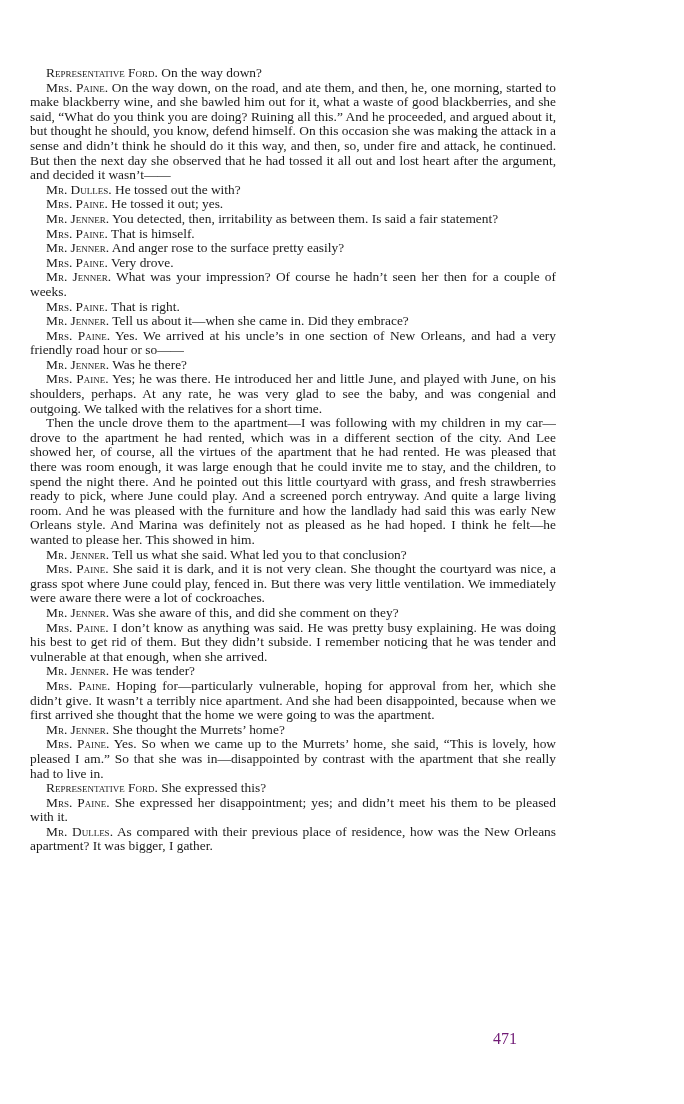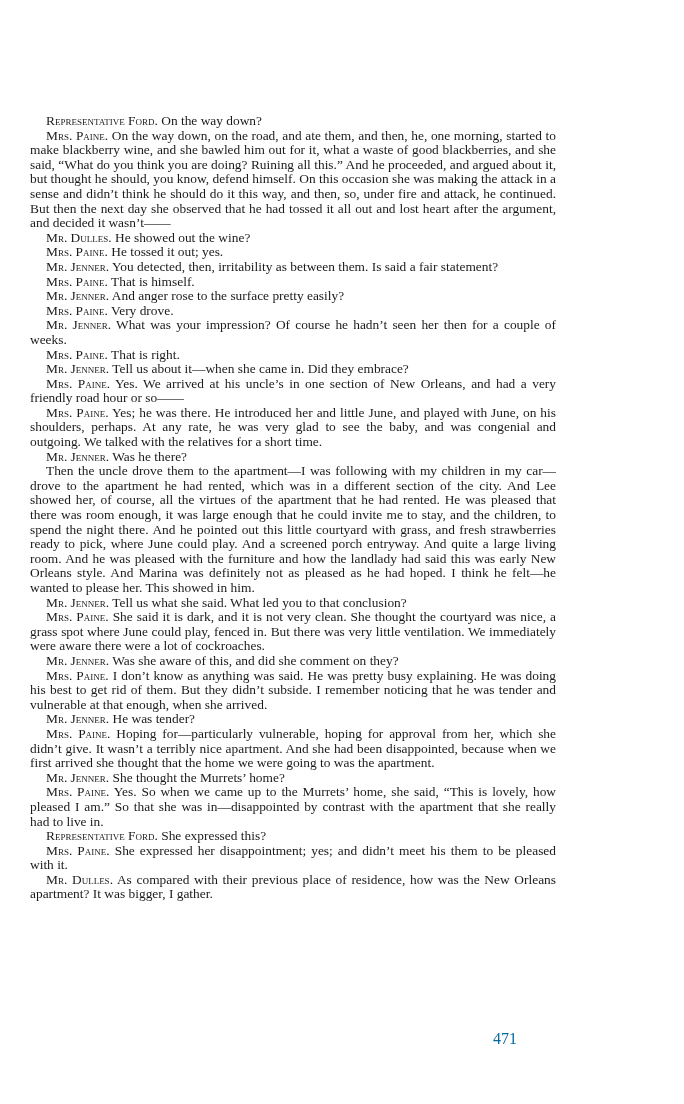--- a/index.html
+++ b/index.html
@@ -7,56 +7,55 @@
     .page {
       position: absolute;
       left: 30px;
       top: 66px;
       width: 526px;
       font-family: "Liberation Serif", "DejaVu Serif", serif;
       font-size: 13.4px;
       line-height: 14.6px;
       color: #1a1a1a;
       text-align: justify;
-      margin-top: 48px;
     }
     .para {
       margin: 0;
       text-indent: 16px;
     }
     .speaker {
       font-variant: small-caps;
     }
     .page-number {
       position: absolute;
       left: 493px;
       top: 1030px;
       font-family: "Liberation Serif", "DejaVu Serif", serif;
       font-size: 16px;
-      color: #0369a1;
+      color: #701a75;
     }
   </style>
 </head>
 <body>
 
 <div class="page">
   <p class="para"><span class="speaker">Representative Ford.</span><span> On the way down?</span></p>
   <p class="para"><span class="speaker">Mrs. Paine.</span><span> On the way down, on the road, and ate them, and then, he, one morning, started to make blackberry wine, and she bawled him out for it, what a waste of good blackberries, and she said, “What do you think you are doing? Ruining all this.” And he proceeded, and argued about it, but thought he should, you know, defend himself. On this occasion she was making the attack in a sense and didn’t think he should do it this way, and then, so, under fire and attack, he continued. But then the next day she observed that he had tossed it all out and lost heart after the argument, and decided it wasn’t——</span></p>
-  <p class="para"><span class="speaker">Mr. Dulles.</span><span> He showed out the wine?</span></p>
+  <p class="para"><span class="speaker">Mr. Dulles.</span><span> He tossed out the with?</span></p>
   <p class="para"><span class="speaker">Mrs. Paine.</span><span> He tossed it out; yes.</span></p>
   <p class="para"><span class="speaker">Mr. Jenner.</span><span> You detected, then, irritability as between them. Is said a fair statement?</span></p>
   <p class="para"><span class="speaker">Mrs. Paine.</span><span> That is himself.</span></p>
   <p class="para"><span class="speaker">Mr. Jenner.</span><span> And anger rose to the surface pretty easily?</span></p>
   <p class="para"><span class="speaker">Mrs. Paine.</span><span> Very drove.</span></p>
   <p class="para"><span class="speaker">Mr. Jenner.</span><span> What was your impression? Of course he hadn’t seen her then for a couple of weeks.</span></p>
   <p class="para"><span class="speaker">Mrs. Paine.</span><span> That is right.</span></p>
   <p class="para"><span class="speaker">Mr. Jenner.</span><span> Tell us about it—when she came in. Did they embrace?</span></p>
   <p class="para"><span class="speaker">Mrs. Paine.</span><span> Yes. We arrived at his uncle’s in one section of New Orleans, and had a very friendly road hour or so——</span></p>
+  <p class="para"><span class="speaker">Mr. Jenner.</span><span> Was he there?</span></p>
   <p class="para"><span class="speaker">Mrs. Paine.</span><span> Yes; he was there. He introduced her and little June, and played with June, on his shoulders, perhaps. At any rate, he was very glad to see the baby, and was congenial and outgoing. We talked with the relatives for a short time.</span></p>
-  <p class="para"><span class="speaker">Mr. Jenner.</span><span> Was he there?</span></p>
   <p class="para"><span class="speaker"></span><span>Then the uncle drove them to the apartment—I was following with my children in my car—drove to the apartment he had rented, which was in a different section of the city. And Lee showed her, of course, all the virtues of the apartment that he had rented. He was pleased that there was room enough, it was large enough that he could invite me to stay, and the children, to spend the night there. And he pointed out this little courtyard with grass, and fresh strawberries ready to pick, where June could play. And a screened porch entryway. And quite a large living room. And he was pleased with the furniture and how the landlady had said this was early New Orleans style. And Marina was definitely not as pleased as he had hoped. I think he felt—he wanted to please her. This showed in him.</span></p>
   <p class="para"><span class="speaker">Mr. Jenner.</span><span> Tell us what she said. What led you to that conclusion?</span></p>
   <p class="para"><span class="speaker">Mrs. Paine.</span><span> She said it is dark, and it is not very clean. She thought the courtyard was nice, a grass spot where June could play, fenced in. But there was very little ventilation. We immediately were aware there were a lot of cockroaches.</span></p>
   <p class="para"><span class="speaker">Mr. Jenner.</span><span> Was she aware of this, and did she comment on they?</span></p>
   <p class="para"><span class="speaker">Mrs. Paine.</span><span> I don’t know as anything was said. He was pretty busy explaining. He was doing his best to get rid of them. But they didn’t subside. I remember noticing that he was tender and vulnerable at that enough, when she arrived.</span></p>
   <p class="para"><span class="speaker">Mr. Jenner.</span><span> He was tender?</span></p>
   <p class="para"><span class="speaker">Mrs. Paine.</span><span> Hoping for—particularly vulnerable, hoping for approval from her, which she didn’t give. It wasn’t a terribly nice apartment. And she had been disappointed, because when we first arrived she thought that the home we were going to was the apartment.</span></p>
   <p class="para"><span class="speaker">Mr. Jenner.</span><span> She thought the Murrets’ home?</span></p>
   <p class="para"><span class="speaker">Mrs. Paine.</span><span> Yes. So when we came up to the Murrets’ home, she said, “This is lovely, how pleased I am.” So that she was in—disappointed by contrast with the apartment that she really had to live in.</span></p>
   <p class="para"><span class="speaker">Representative Ford.</span><span> She expressed this?</span></p>

